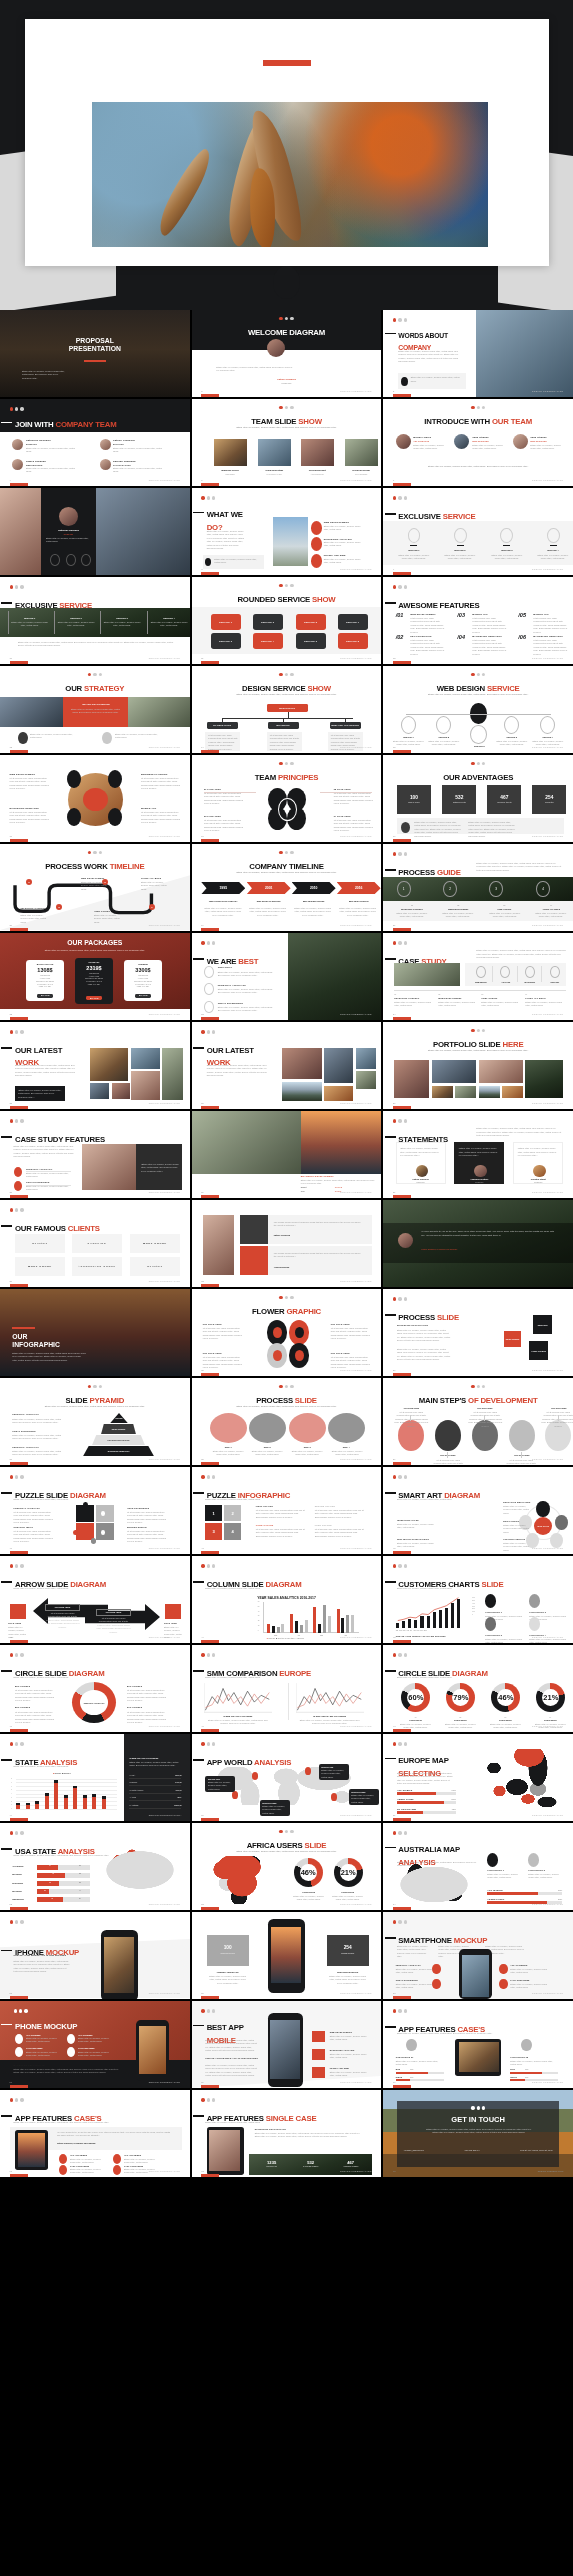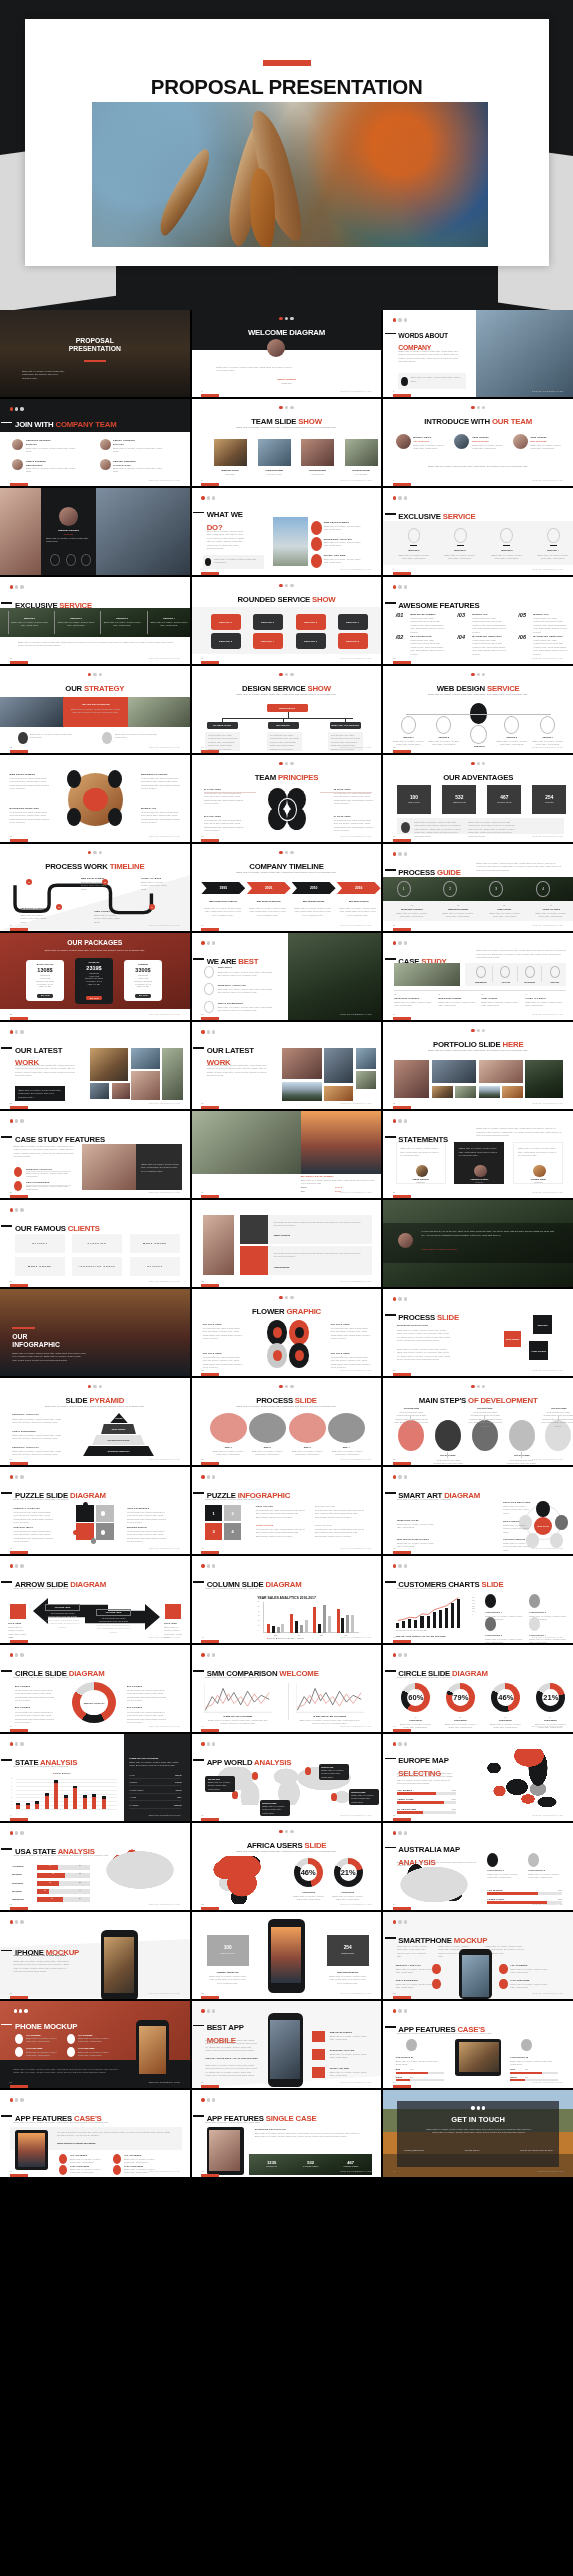--- a/index.html
+++ b/index.html
@@ -139,21 +139,20 @@
 </style>
 </head>
 <body>
 
 <div class="hero">
   <div class="hero-bg-dark"></div>
   <div class="hero-shard-a"></div>
   <div class="hero-shard-b"></div>
   <div class="hero-card">
     <div class="hero-rule"></div>
-    <div class="hero-title">PROPOSAL PRESENTATION</div>
   </div>
   <div class="hero-photo">
     <div class="leaf l3"></div>
       <div class="leaf l1"></div>
       <div class="leaf l2"></div>
       <div class="leaf l4"></div>
   </div>
   <div class="hero-lens"></div>
 </div>
 
@@ -1249,21 +1248,21 @@
       <div class="foot-bar"></div>
   <div class="foot-num">46</div>
   <div class="foot-brand" style="">DESIGN PRESENTATION</div>
     </div>
     <div class="slide">
       <div class="dots left">
         <i></i>
         <i></i>
         <i></i>
       </div>
-      <div class="title-left "><span class="s-title ">SMM COMPARISON <span class="red">WELCOME</span></span></div>
+      <div class="title-left "><span class="s-title ">SMM COMPARISON <span class="red">EUROPE</span></span></div>
       <div class="lorem " style="position:absolute;left:13.6px;top:31px;width:89px">Etiam vitae leo congue, semper quam vitae, luctus ligula.</div>
       <svg viewBox="0 0 100 44" style="position:absolute;left:12.3px;top:38px;width:68px;height:30px">
       <polyline points="2,40 12,20 20,30 28,8 36,26 44,14 54,32 64,12 74,28 84,18 96,24" fill="none" stroke="#444" stroke-width="1"></polyline>
       <polyline points="2,36 12,32 20,18 28,30 36,16 44,30 54,20 64,34 74,16 84,30 96,14" fill="none" stroke="#e08a80" stroke-width="1"></polyline>
       <line x1="0" y1="43" x2="100" y2="43" stroke="#ddd"></line>
         <line x1="0" y1="0" x2="0" y2="43" stroke="#ddd"></line>
       </svg>
       <svg viewBox="0 0 100 44" style="position:absolute;left:104px;top:38px;width:68px;height:30px">
       <polyline points="2,40 12,20 20,30 28,8 36,26 44,14 54,32 64,12 74,28 84,18 96,24" fill="none" stroke="#444" stroke-width="1"></polyline>
       <polyline points="2,36 12,32 20,18 28,30 36,16 44,30 54,20 64,34 74,16 84,30 96,14" fill="none" stroke="#e08a80" stroke-width="1"></polyline>

